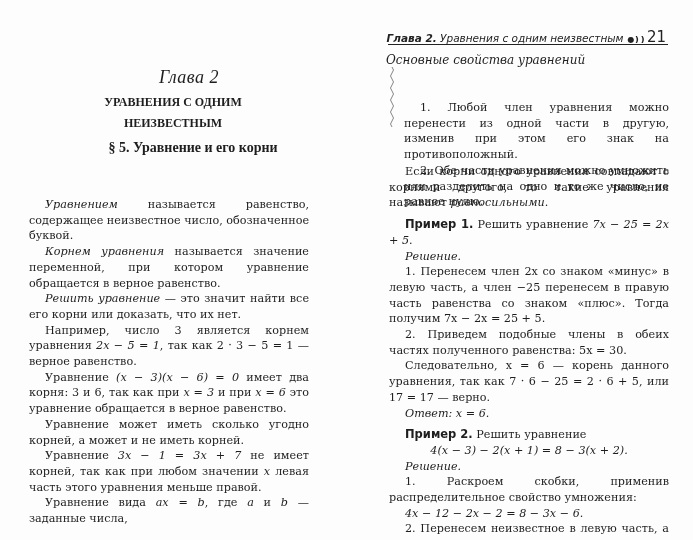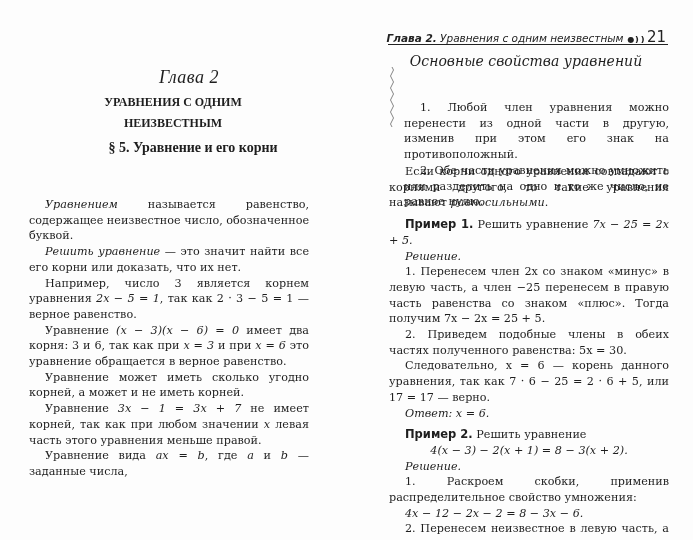--- a/index.html
+++ b/index.html
@@ -50,21 +50,21 @@
   .running-head .rh-chapter { font-weight: bold; font-style: italic; }
   .running-head .rh-title { font-style: italic; }
   .running-head .rh-dots { font-size: 8px; margin: 0 2px 0 4px; letter-spacing: -1px; }
   .running-head .rh-num { font-size: 15px; }
   .head-rule {
     position: absolute; left: 42px; width: 280px; top: 44px;
     border-top: 1.5px solid #222;
   }
   .props-title {
     position: absolute; left: 40px; width: 280px; top: 53px;
-    text-align: center; font-style: italic; font-size: 14px;
+    text-align: left; font-style: italic; font-size: 12px;
   }
   .wavy {
     position: absolute; left: 43px; top: 67px; width: 6px; height: 62px;
   }
   .right-props { left: 58px; width: 265px; top: 67px; }
   .right-body { left: 43px; width: 280px; top: 131px; }
   .ex-title { font-family: "DejaVu Sans", sans-serif; font-weight: bold; font-size: 11.5px; }
   .center-eq { text-align: center; text-indent: 0; }
   .gap { height: 6px; }
   .indent-line { padding-left: 16px; text-indent: 0; }
@@ -75,20 +75,21 @@
 <div class="page page-left">
   <div class="chapter-label">Глава 2</div>
   <div class="chapter-title">
     <div>УРАВНЕНИЯ С ОДНИМ</div>
     <div>НЕИЗВЕСТНЫМ</div>
   </div>
   <div class="section-title">§ 5. Уравнение и его корни</div>
 
   <div class="text-block left-body">
     <p class="p"><i class="t">Уравнением</i><span> называется равенство, содержащее неизвестное число, обозначенное буквой.</span></p>
+    <p class="p"><i class="t">Корнем уравнения</i><span> называется значение переменной, при котором уравнение обращается в верное равенство.</span></p>
     <p class="p"><i class="t">Решить уравнение</i><span> — это значит найти все его корни или доказать, что их нет.</span></p>
     <p class="p"><span>Например, число 3 является корнем уравнения </span><span class="m">2x − 5 = 1</span><span>, так как 2 · 3 − 5 = 1 — верное равенство.</span></p>
     <p class="p"><span>Уравнение </span><span class="m">(x − 3)(x − 6) = 0</span><span> имеет два корня: 3 и 6, так как при </span><span class="m">x = 3</span><span> и при </span><span class="m">x = 6</span><span> это уравнение обращается в верное равенство.</span></p>
     <p class="p">Уравнение может иметь сколько угодно корней, а может и не иметь корней.</p>
     <p class="p"><span>Уравнение </span><span class="m">3x − 1 = 3x + 7</span><span> не имеет корней, так как при любом значении </span><span class="m">x</span><span> левая часть этого уравнения меньше правой.</span></p>
     <p class="p"><span>Уравнение вида </span><span class="m">ax = b</span><span>, где </span><span class="m">a</span><span> и </span><span class="m">b</span><span> — заданные числа, </span></p>
 
   </div>
 </div>
 

